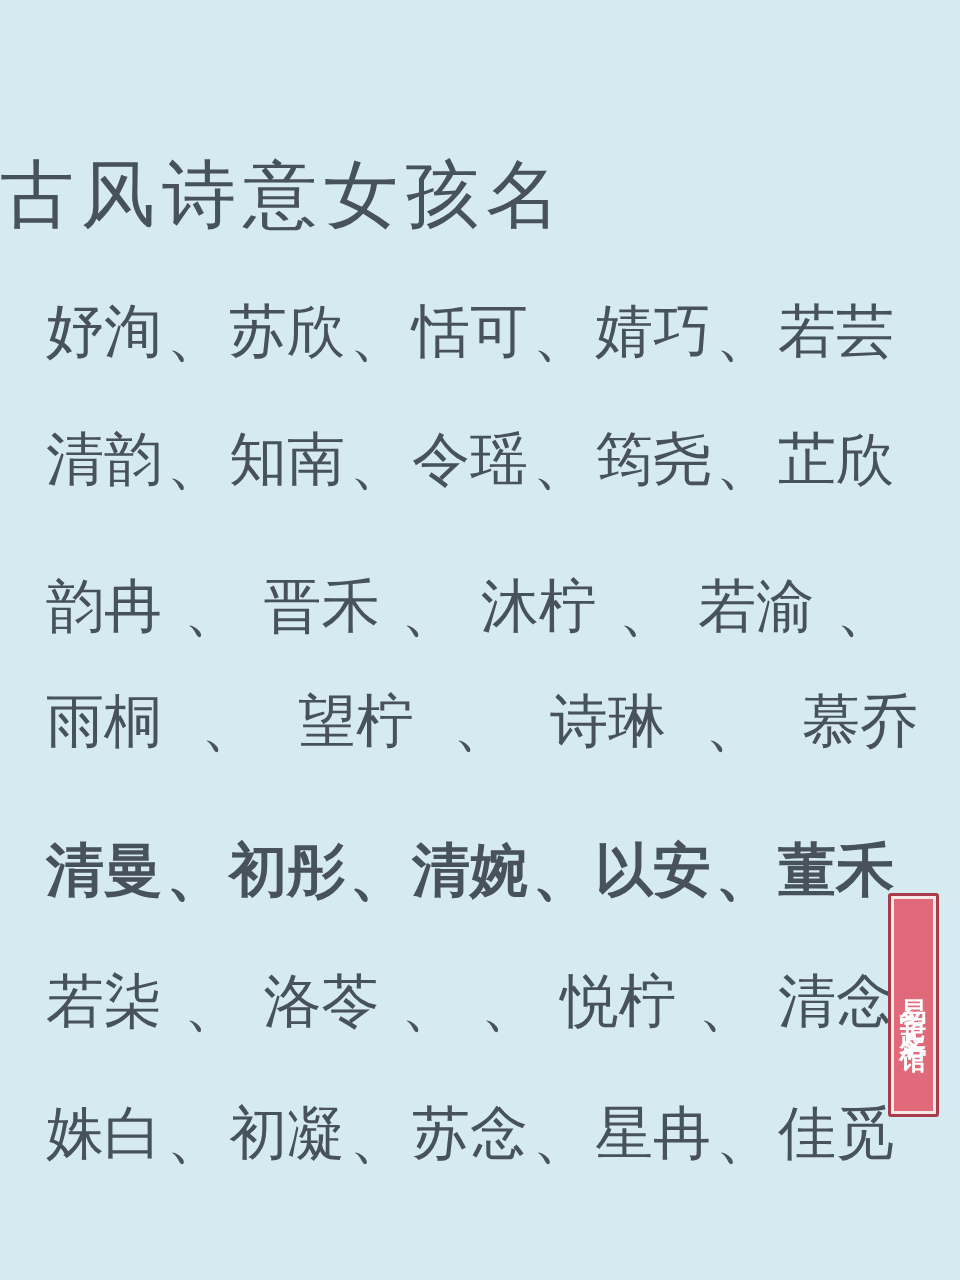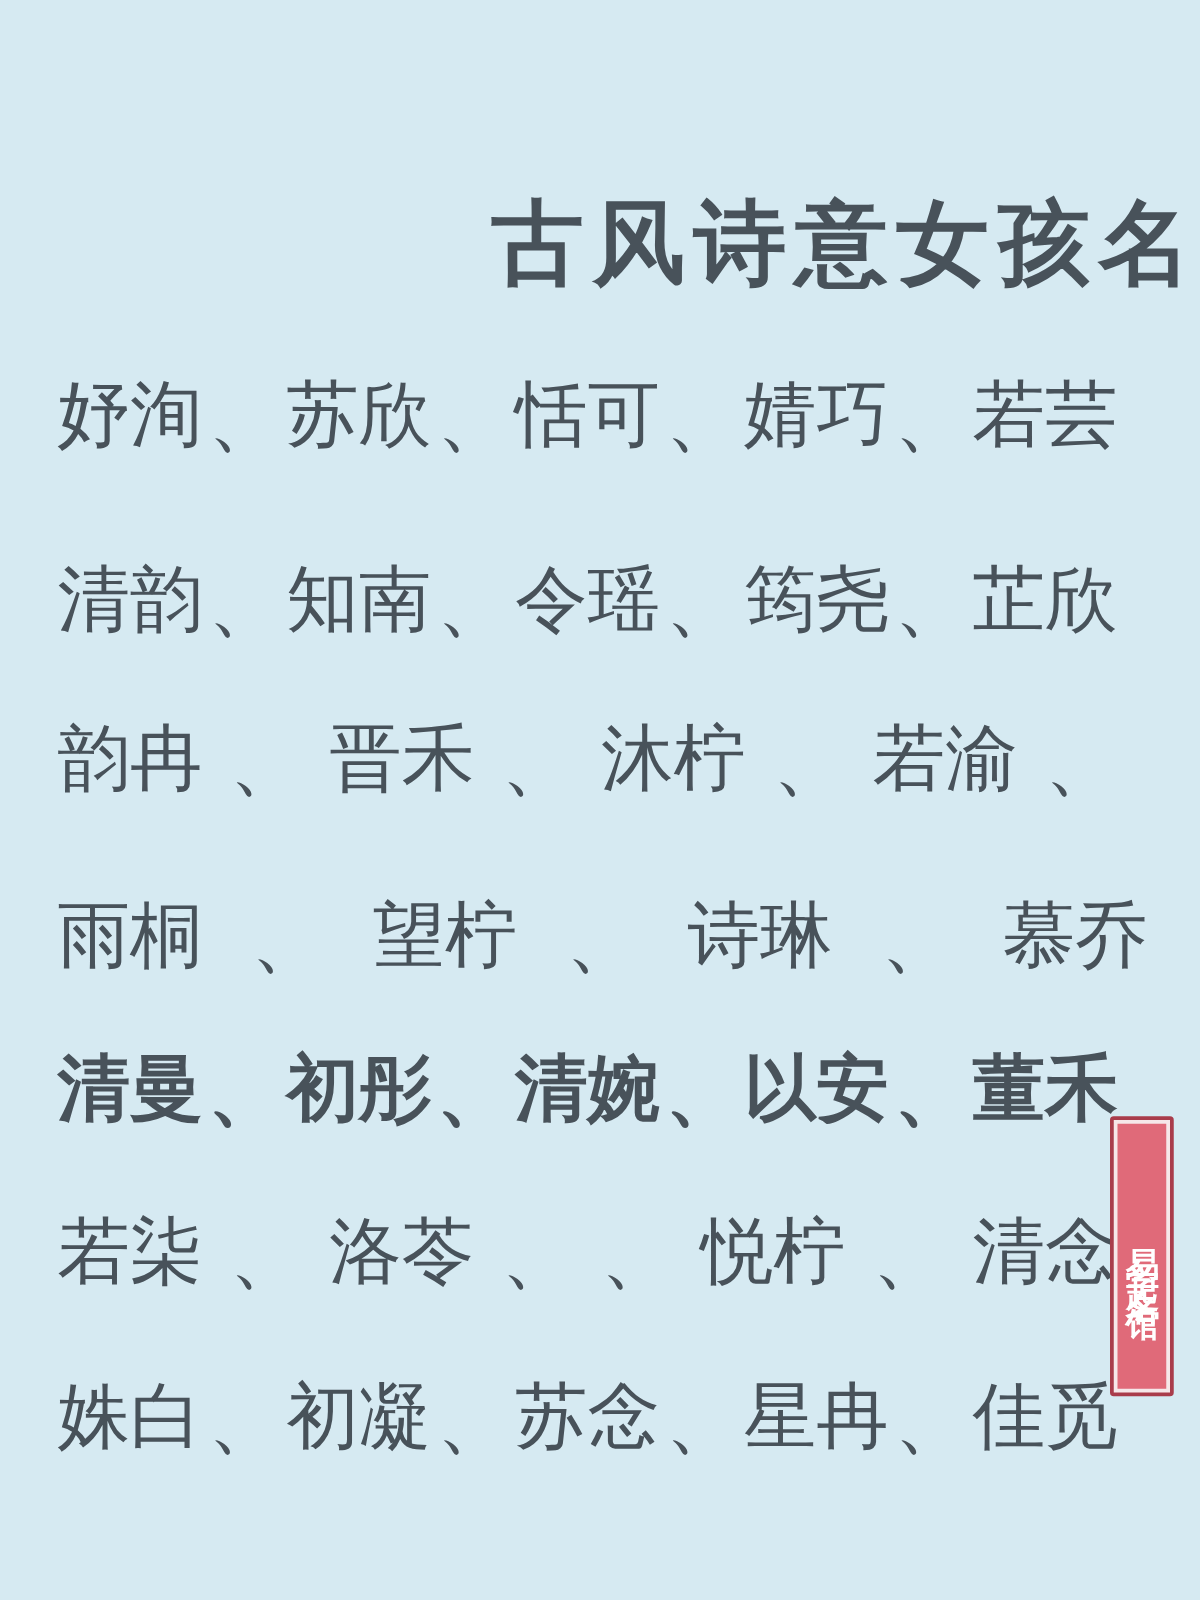--- a/index.html
+++ b/index.html
@@ -19,44 +19,44 @@
     overflow: hidden;
     background: var(--bg);
     font-family: cursive, "DejaVu Sans", sans-serif;
     color: var(--ink);
   }
   .title {
     position: absolute;
     top: 146px;
     left: 0;
     width: 100%;
-    text-align: right;
+    text-align: left;
     font-size: 74px;
     letter-spacing: 7px;
-    font-weight: 700;
+    font-weight: 400;
     color: var(--ink);
     white-space: nowrap;
   }
   .row {
     position: absolute;
     left: 46px;
     right: 66px;
     height: 88px;
     display: flex;
     justify-content: space-between;
     align-items: center;
     font-size: 58px;
     font-weight: 500;
     color: var(--ink);
     white-space: nowrap;
   }
   .r1 { top: 288px; }
-  .r2 { top: 436px; }
+  .r2 { top: 411px; align-items: flex-end; }
   .r3 { top: 563px; }
-  .r4 { top: 705px; gap: 39px; }
+  .r4 { top: 678px; gap: 39px; }
   .r5 { top: 827px; font-weight: bold; }
   .r6 { top: 958px; }
   .r7 { top: 1090px; }
   .nm { display: inline-block; }
   .sep {
     display: inline-block;
     font-size: 58px;
     transform: translateY(4px);
   }
   .badge {

